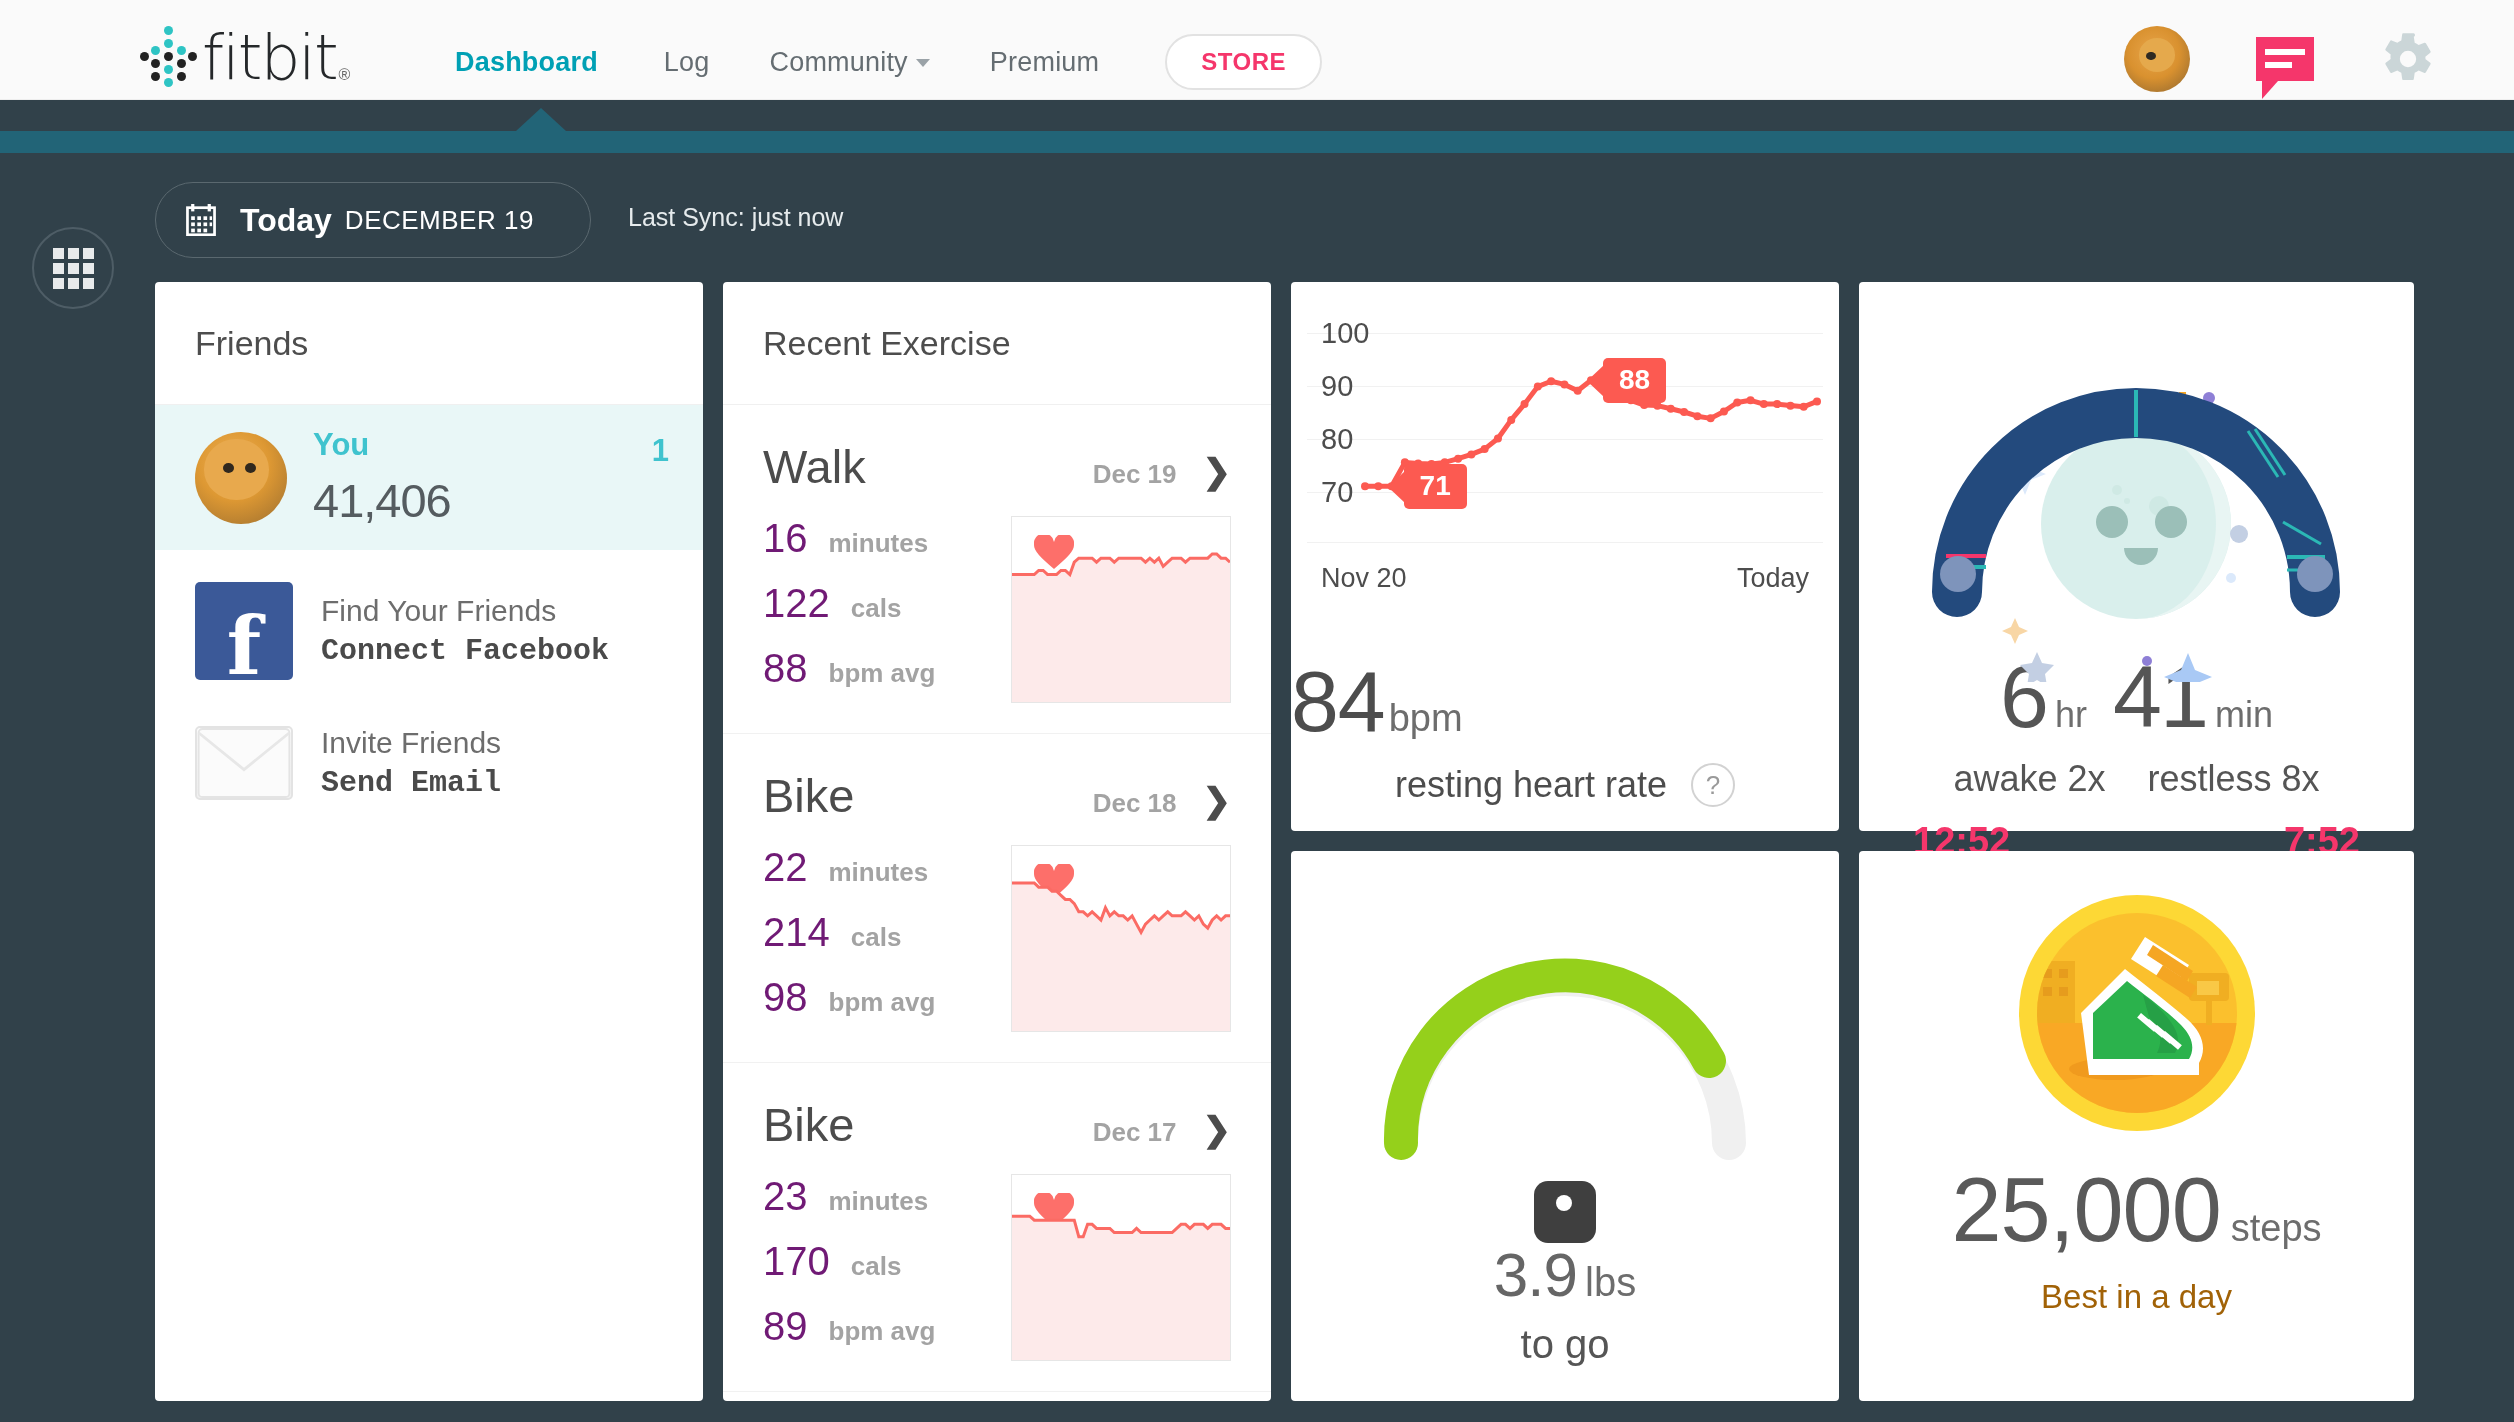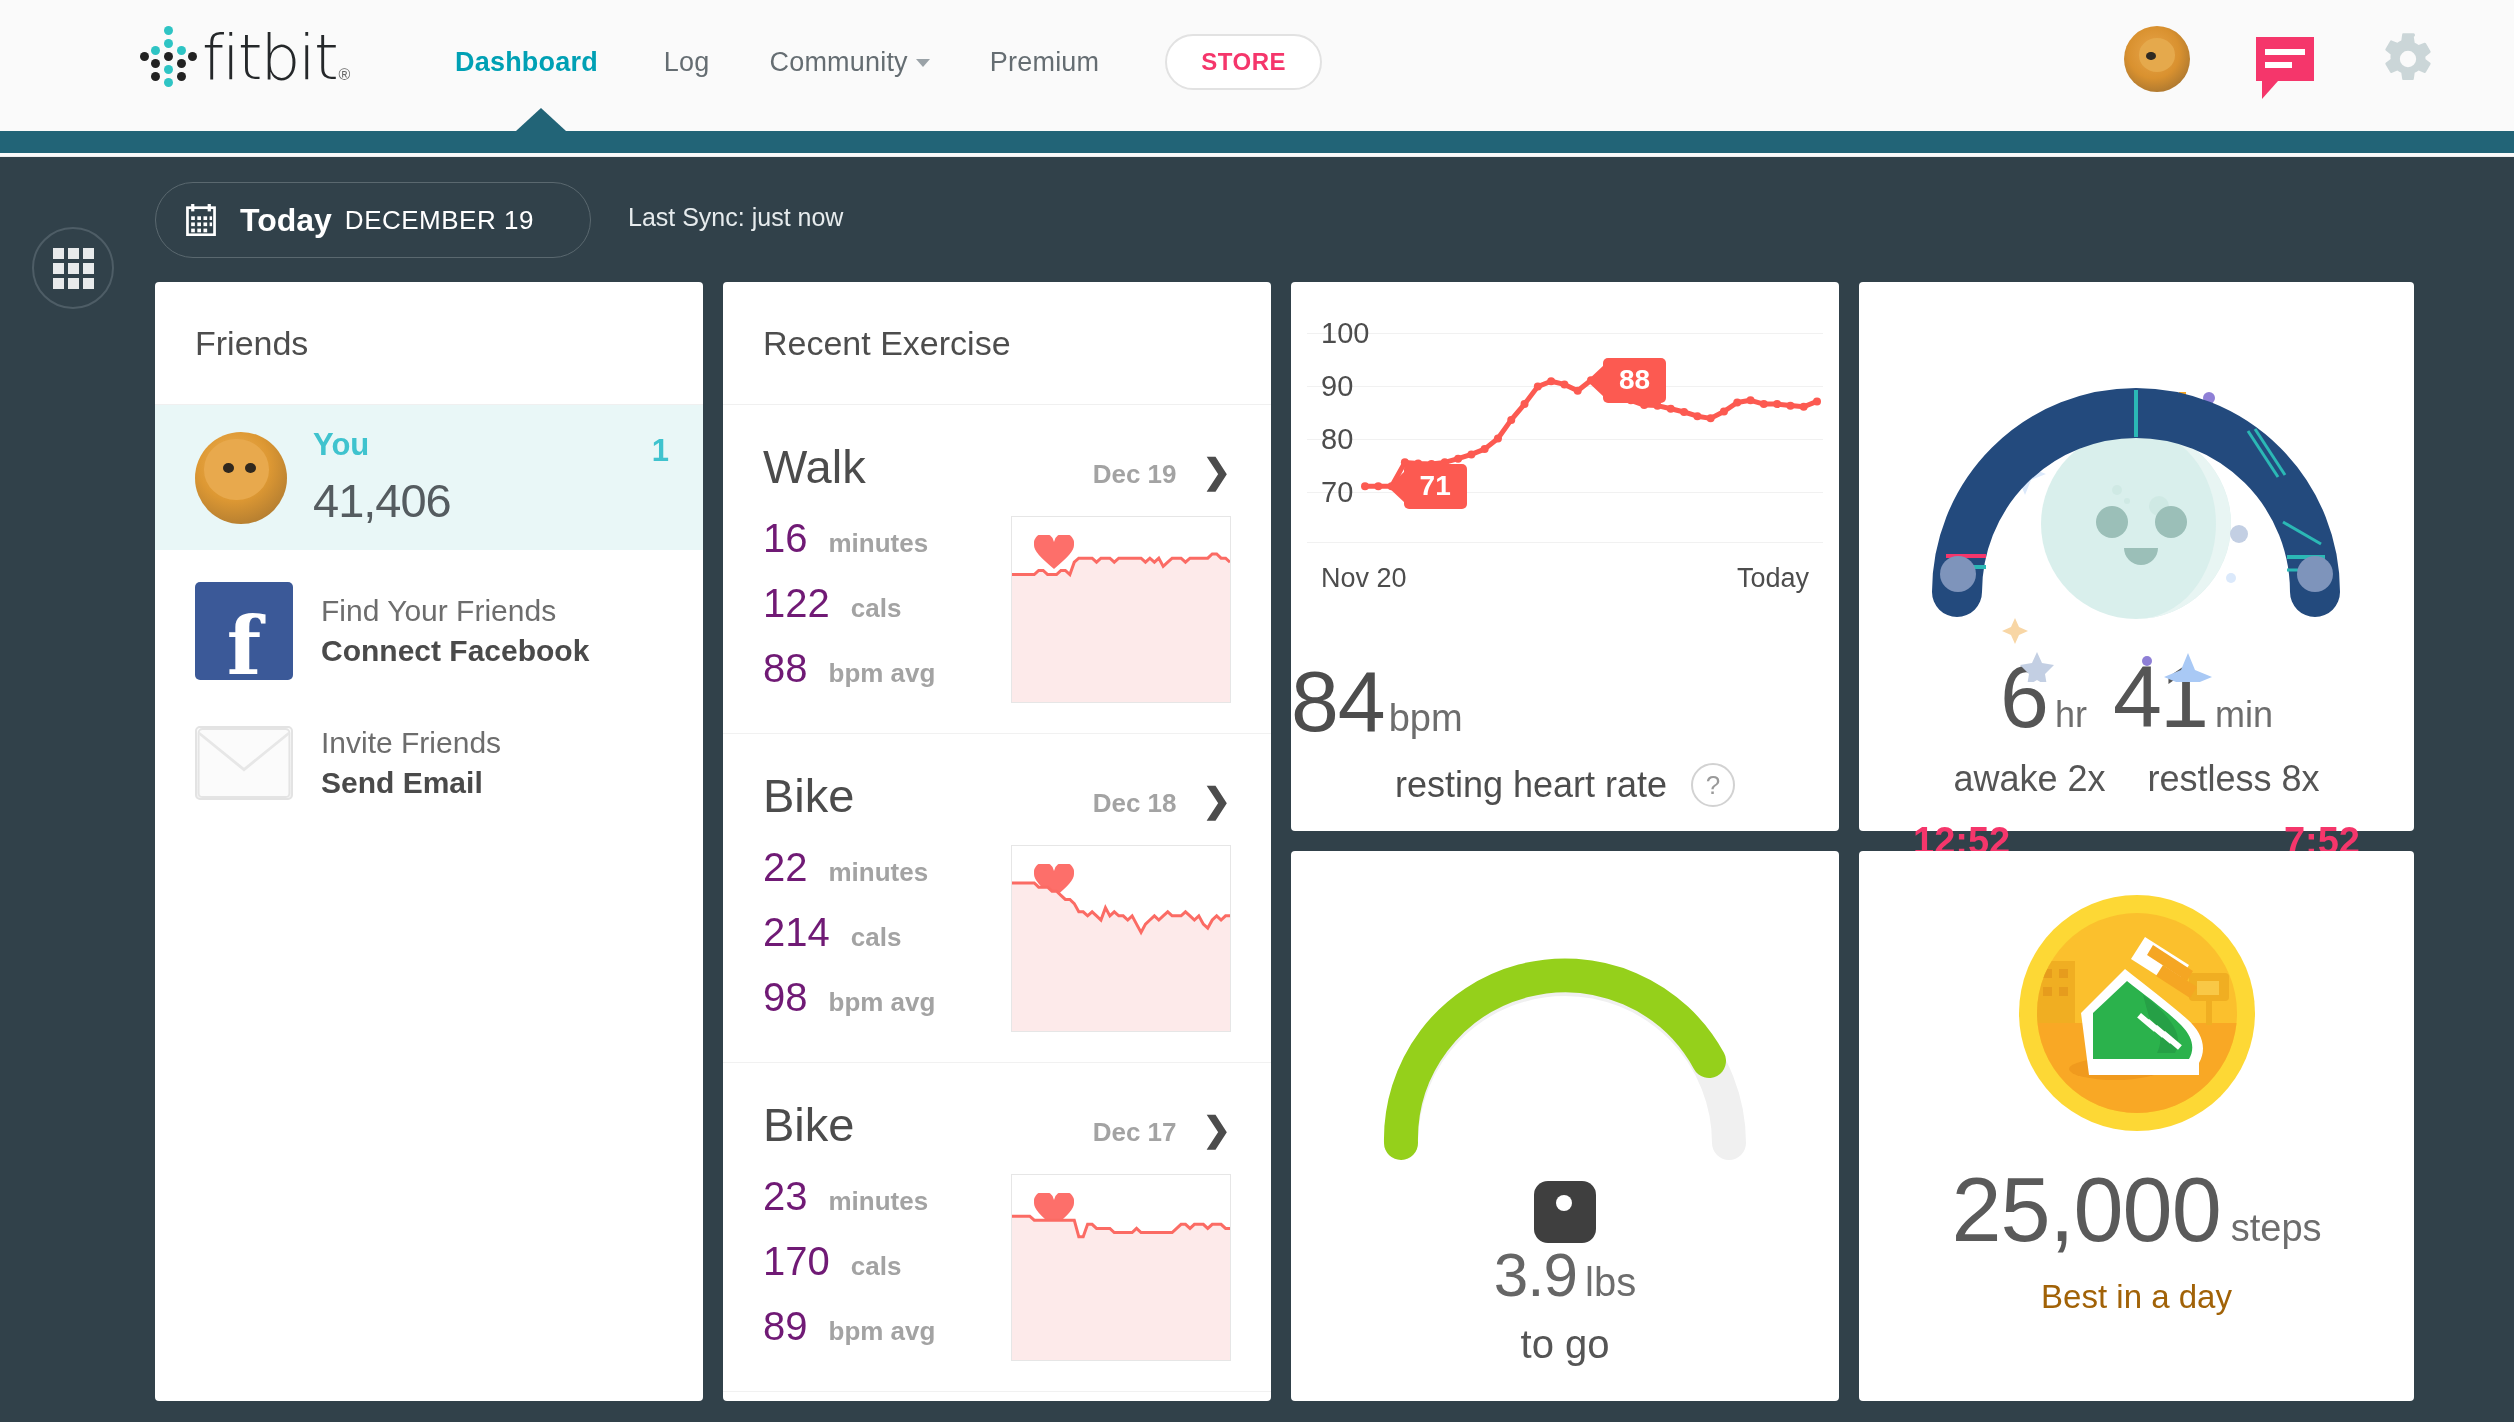--- a/index.html
+++ b/index.html
@@ -5,21 +5,21 @@
   * { box-sizing: border-box; margin: 0; padding: 0; }
   html, body {
     width: 2514px; height: 1422px;
     background: #31414a;
     font-family: "Liberation Sans", sans-serif;
     overflow: hidden;
   }
 
   
   .topnav {
-    position: absolute; left: 0; top: 0; width: 2514px; height: 157px;
+    position: absolute; left: 0; top: 0; width: 2514px; height: 100px;
     background: #fafafa;
     border-bottom: 1px solid #eeeeee;
   }
   .logo { position: absolute; left: 140px; top: 26px; display: flex; align-items: flex-end; }
   .logo-dots { width: 56px; height: 62px; position: relative; margin-right: 6px; }
   .logo-dots i { position: absolute; width: 9px; height: 9px; border-radius: 50%; }
   .logo-word {
     font-family: "DejaVu Sans", sans-serif;
     font-size: 63px; font-weight: 300; letter-spacing: -2px;
     color: #25282a; line-height: 0.95;
@@ -134,21 +134,21 @@
   .mail-icon {
     width:98px; height:74px; background:linear-gradient(#fcfcfc,#f1f1f1); border:2px solid #e3e3e3;
     border-radius:5px; flex:none; margin-right:28px; margin-left:0; position:relative; overflow:hidden;
   }
   .mail-icon::after {
     content:""; position:absolute; left:-6px; top:-30px; width:110px; height:70px;
     border-bottom:2px solid #e3e3e3; transform:rotate(0deg);
     background:linear-gradient(135deg,transparent 48%, #ececec 49%);
   }
   .action-t1 { color:#6d6d6d; font-size:30px; font-weight:300; }
-  .action-t2 { color:#4a4a4a; font-size:30px; font-weight:bold; margin-top:6px; }
+  .action-t2 { color:#4a4a4a; font-size:30px; font-weight:bold; margin-top:6px;font-family:Liberation Mono, monospace; }
 
   
   .ex-item { padding:34px 40px 30px 40px; border-bottom:1px solid #f1f1f1; }
   .ex-top { display:flex; align-items:baseline; }
   .ex-name { font-size:47px; color:#4c4c4c; font-weight:300; }
   .ex-date { margin-left:auto; font-size:26px; color:#a3a3a3; font-weight:bold; }
   .ex-chev { margin-left:26px; color:#4c4c4c; font-size:34px; font-weight:bold; }
   .ex-body { display:flex; margin-top:22px; }
   .ex-stats { width:248px; }
   .ex-stat { margin-bottom:20px; }

